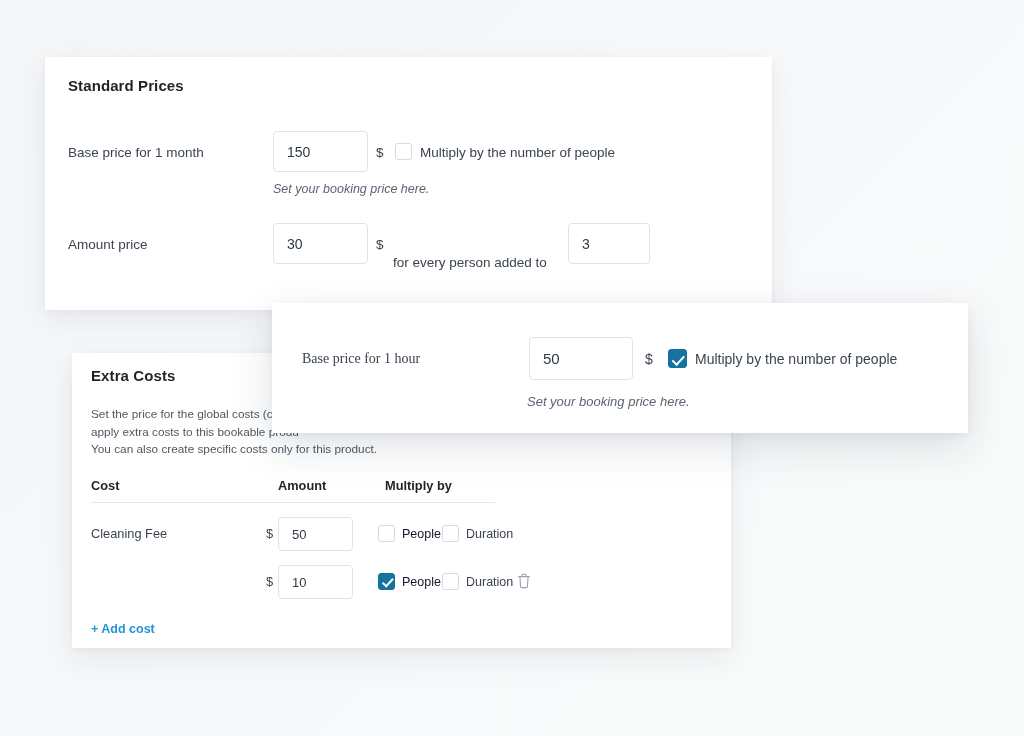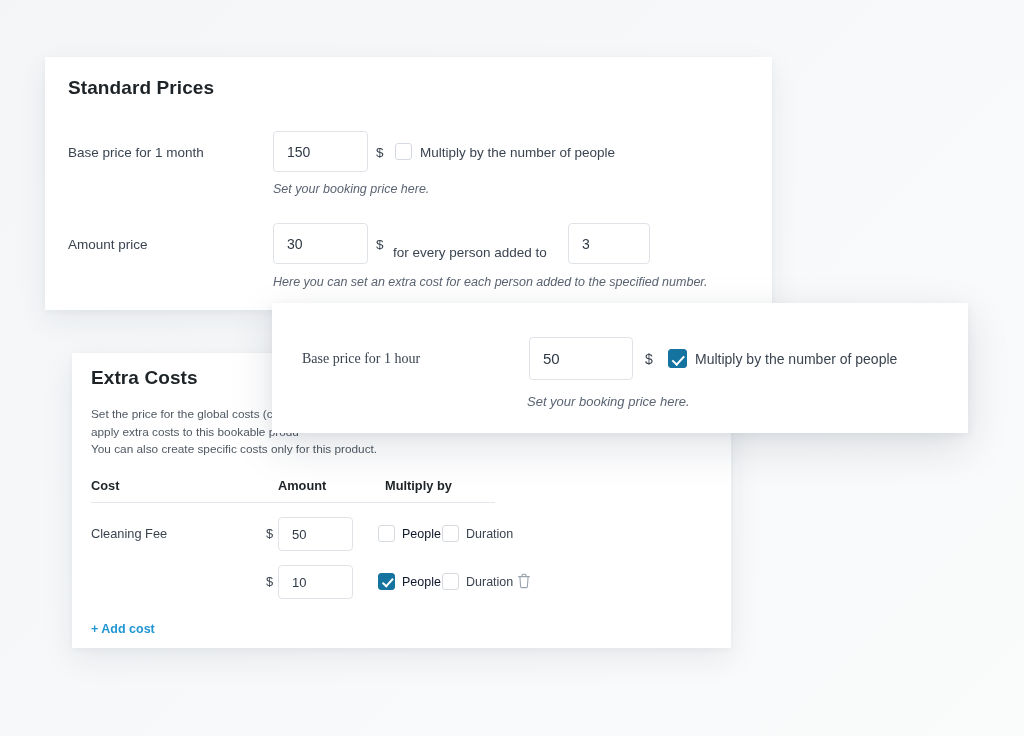--- a/index.html
+++ b/index.html
@@ -51,21 +51,21 @@
 
   #card-float {
     left: 272px; top: 303px;
     width: 696px; height: 130px;
     box-shadow: 0 14px 40px rgba(24, 42, 64, 0.13), 0 3px 10px rgba(24,42,64,0.06);
     z-index: 5;
   }
 
   
   .card-title {
-    font-size: 19px;
+    font-size: 15px;
     font-weight: bold;
     color: #1d2327;
     letter-spacing: 0.1px;
   }
   .field-label {
     font-size: 13.5px;
     color: #3a4450;
   }
   .help-text {
     font-size: 12.5px;
@@ -135,21 +135,21 @@
   #sp-cbx-1 { position: absolute; left: 350px; top: 86px; }
   #sp-cbx-1-label { position: absolute; left: 375px; top: 88px; white-space: nowrap; }
   #sp-help-1 { position: absolute; left: 228px; top: 125px; white-space: nowrap; }
 
   .row-label-2 { position: absolute; left: 23px; top: 180px; }
   #sp-input-2 {
     position: absolute; left: 228px; top: 166px;
     width: 95px; height: 41px;
   }
   #sp-dollar-2 { position: absolute; left: 331px; top: 180px; }
-  #sp-mid-text { position: absolute; left: 348px; top: 188px; white-space: nowrap; }
+  #sp-mid-text { position: absolute; left: 348px; top: 198px; white-space: nowrap; }
   #sp-input-3 {
     position: absolute; left: 523px; top: 166px;
     width: 82px; height: 41px;
   }
   #sp-help-2 { position: absolute; left: 228px; top: 218px; white-space: nowrap; }
 
   
   #fc-label { position: absolute; left: 30px; top: 48px; }
   #fc-input {
     position: absolute; left: 257px; top: 34px;
@@ -243,21 +243,20 @@
   <div class="field-label row-label-2">Amount price</div>
 
   <input class="txt" id="sp-input-2" type="text" value="30" style="">
 
   <div class="dollar" id="sp-dollar-2">$</div>
 
   <div class="inline-text" id="sp-mid-text">for every person added to</div>
 
   <input class="txt" id="sp-input-3" type="text" value="3" style="">
 
-  <div class="help-text" id="sp-help-2">Here you can set an extra cost for each person added to the specified number.</div>
 </div>
 
 <div class="card" id="card-extra">
 
   <div class="card-title" id="ec-title">Extra Costs</div>
 
   <div class="desc-text" id="ec-desc">Set the price for the global costs (creat
 apply extra costs to this bookable produ
 You can also create specific costs only for this product.</div>
 

